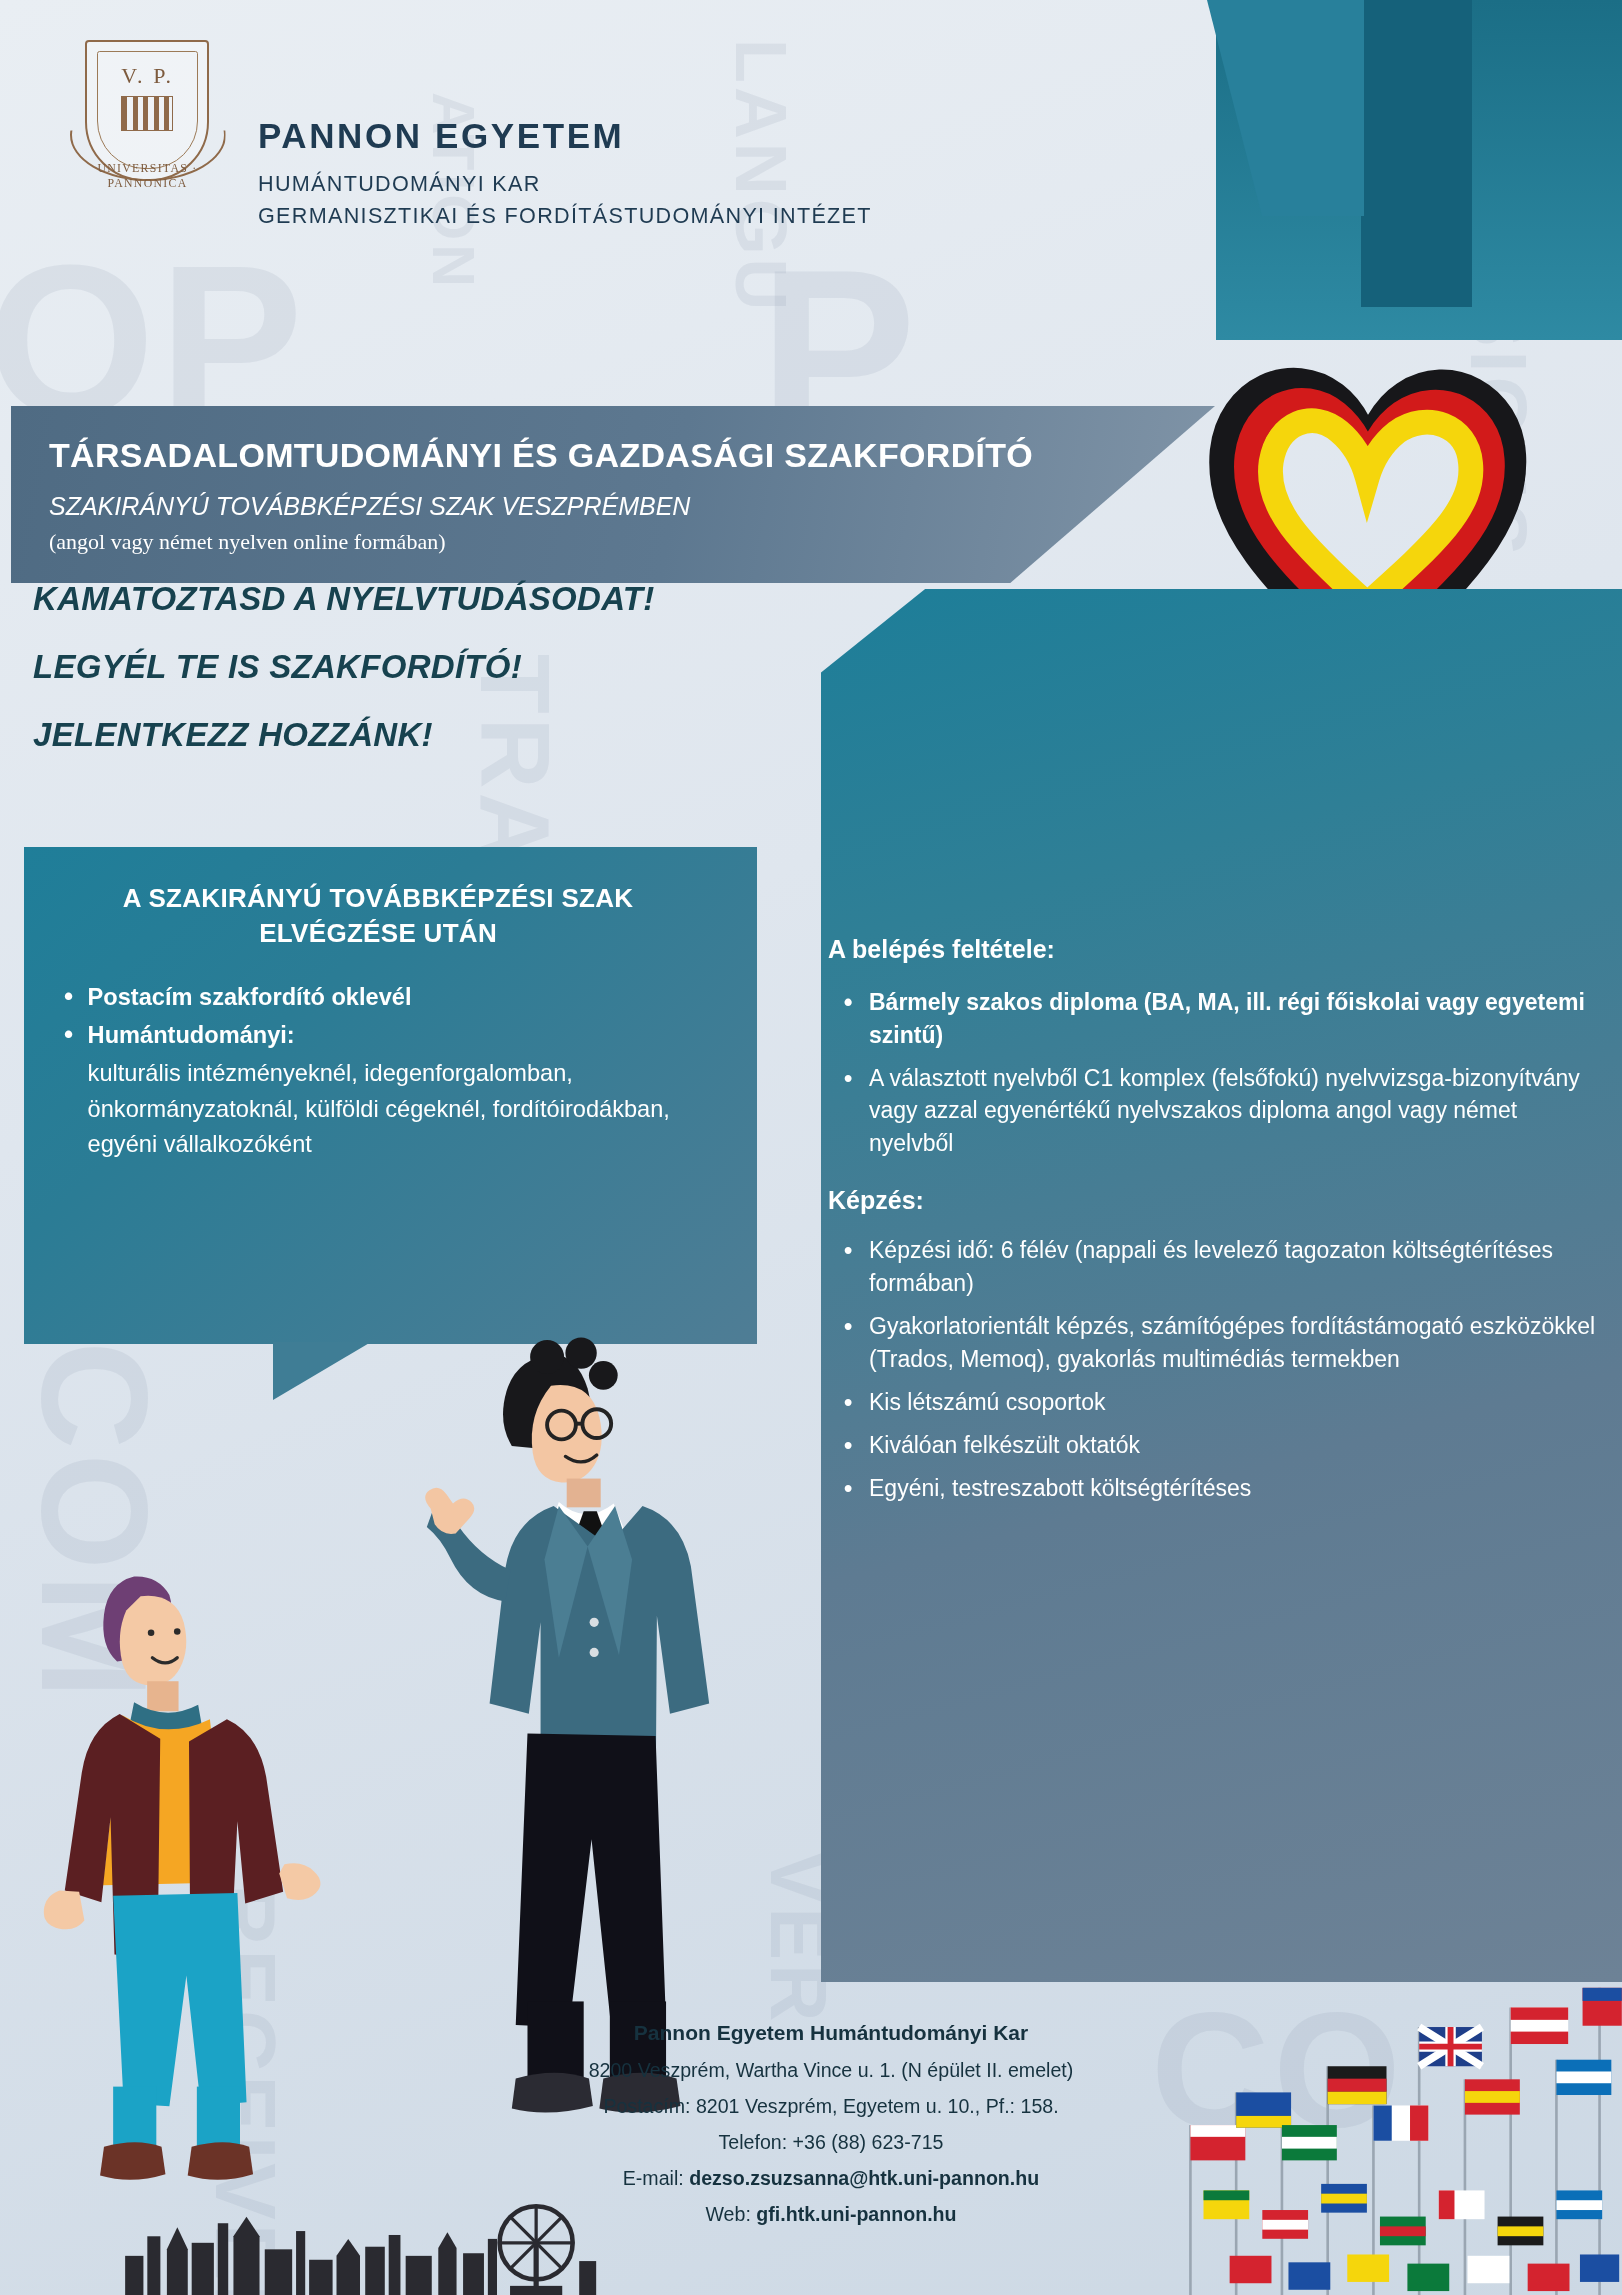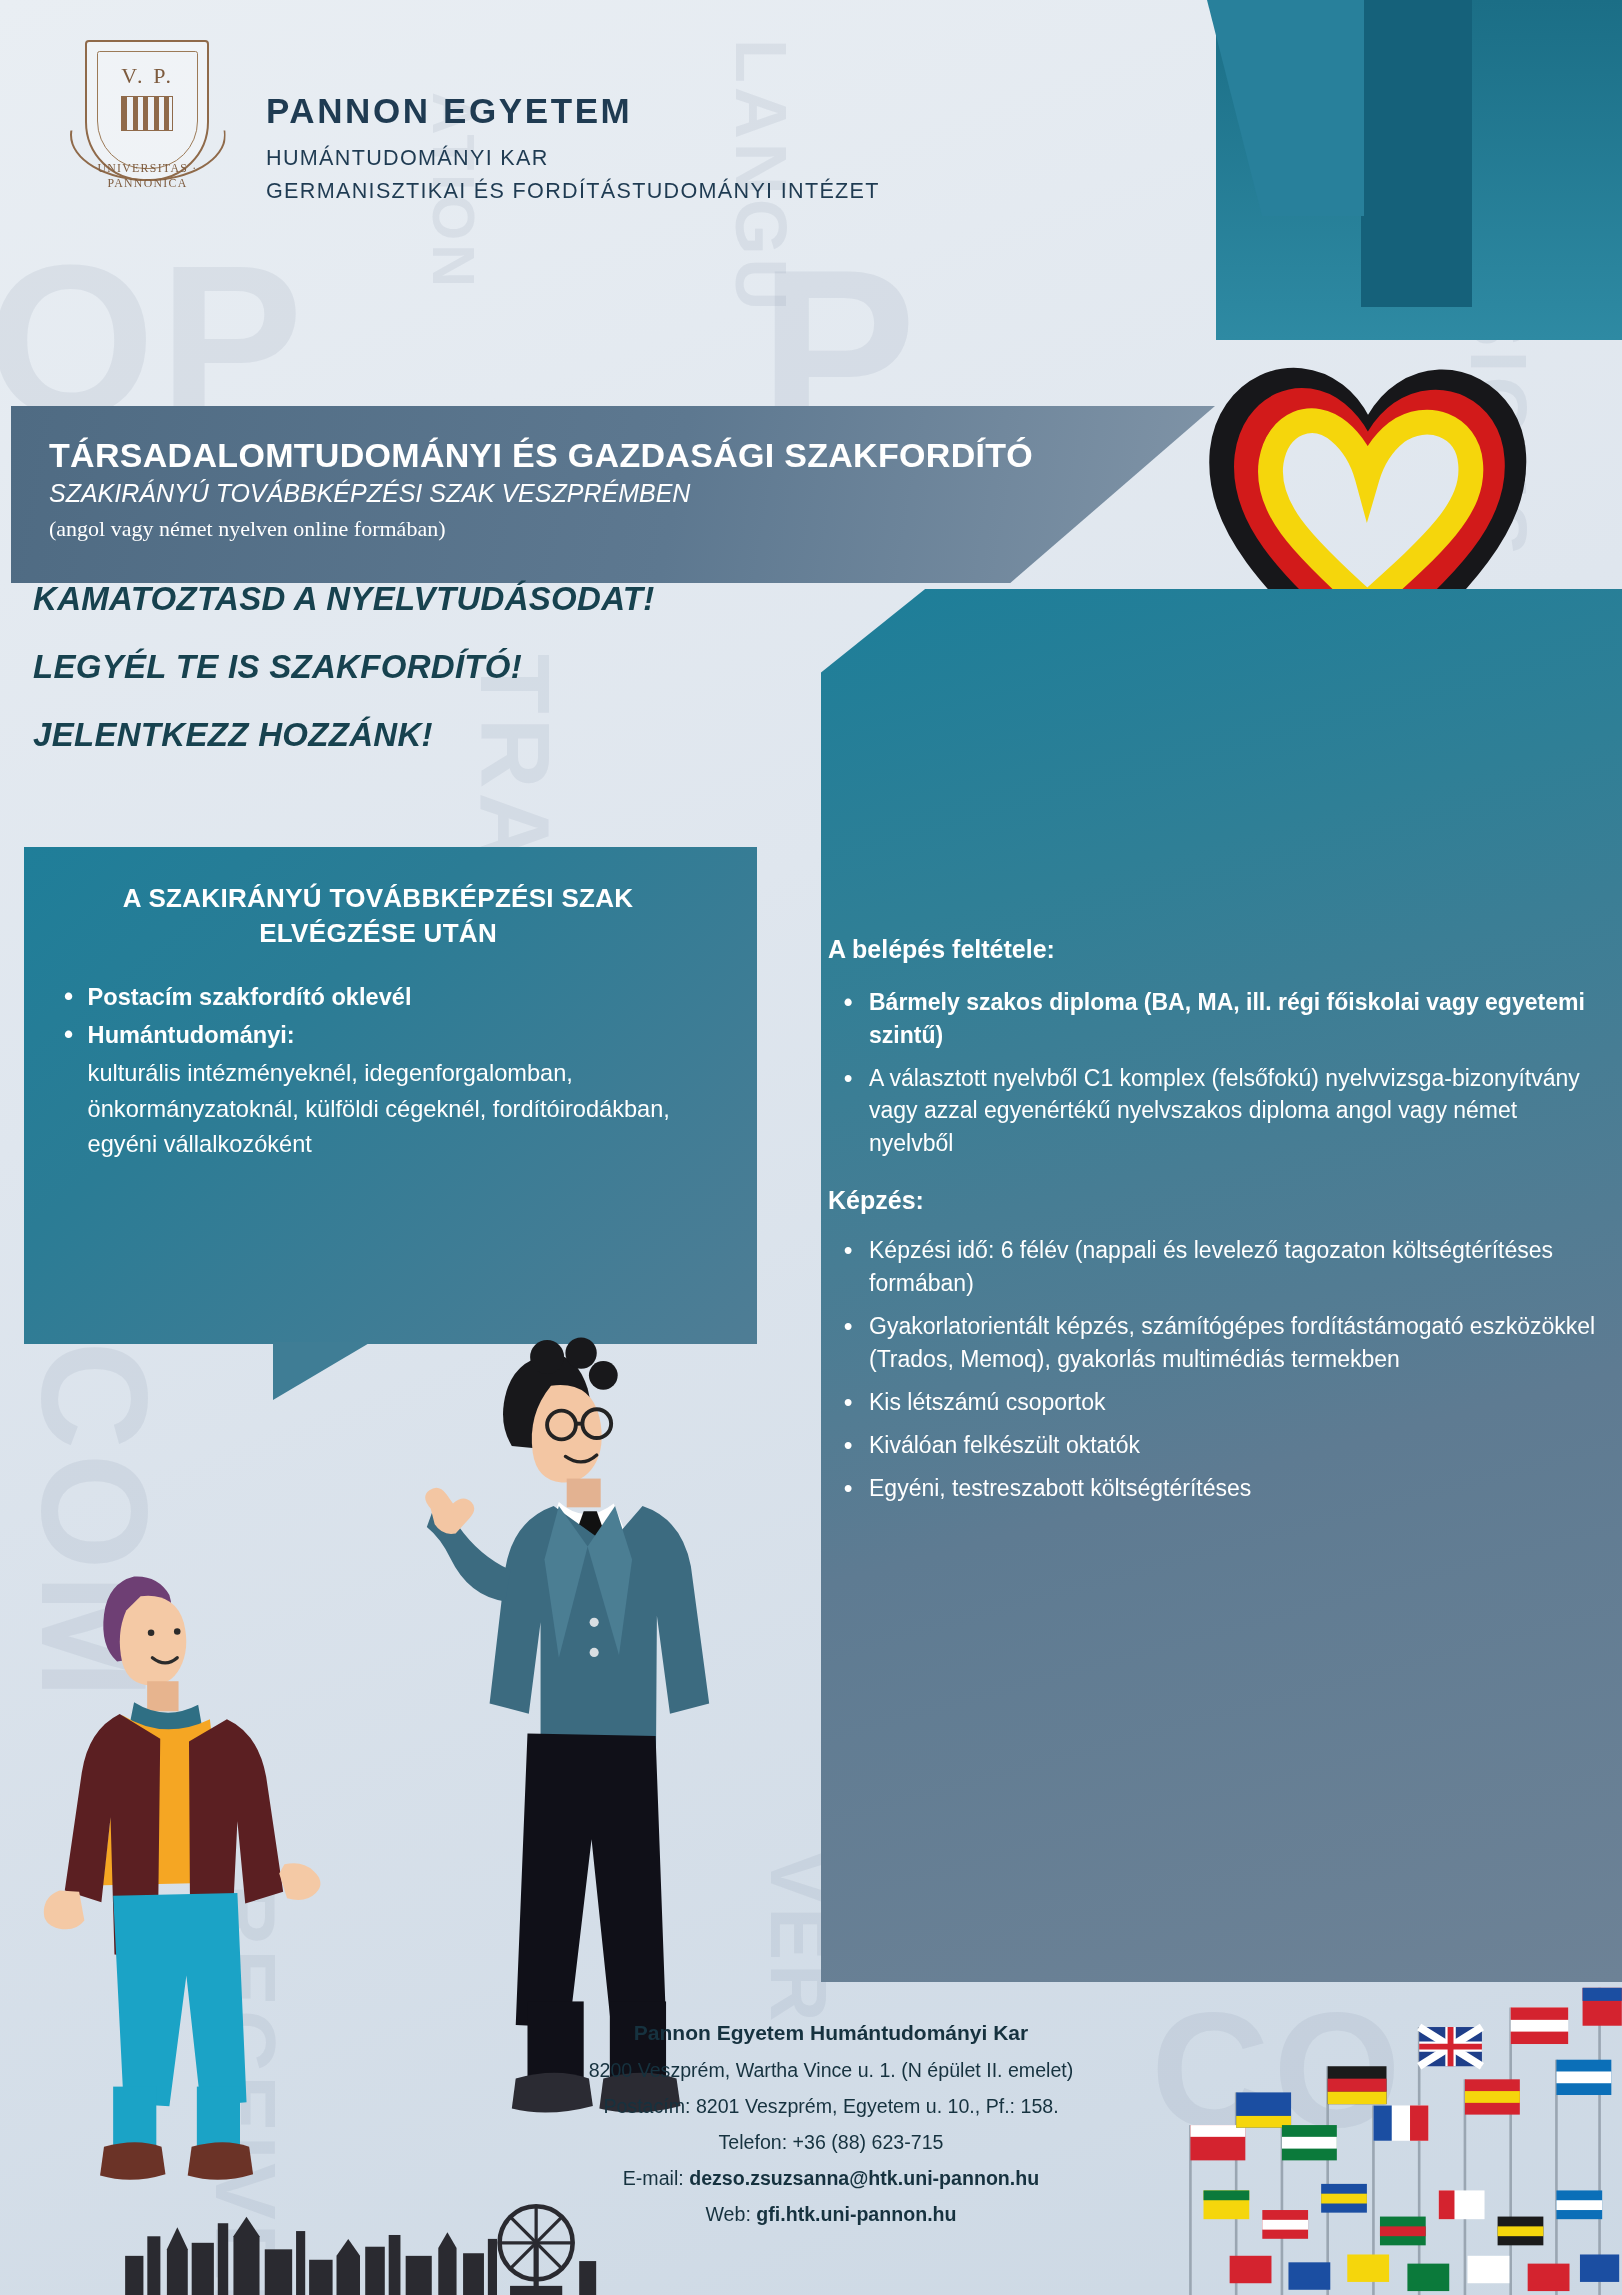--- a/index.html
+++ b/index.html
@@ -50,22 +50,22 @@
     width: 157px; height: 216px;
     background: #28809b;
     clip-path: polygon(0 0, 100% 0, 100% 100%, 35% 100%);
   }
 
   
   .header {
     position: absolute;
     left: 59px; top: 33px;
     display: flex;
-    align-items: center;
-    gap: 30px;
+    align-items: flex-end;
+    gap: 22px;
   }
   .crest {
     width: 177px; height: 196px;
     position: relative;
   }
   .crest-shield {
     position: absolute;
     left: 26px; top: 6.5px;
     width: 124px; height: 141px;
     border: 2.6px solid #8f6a4a;
@@ -152,21 +152,21 @@
     color: #ffffff;
   }
   .title-main {
     font-size: 34px;
     font-weight: 700;
     letter-spacing: 0.3px;
   }
   .title-sub {
     font-size: 25px;
     font-style: italic;
-    margin-top: 4px;
+    margin-top: 17px;
   }
   .title-sub2 {
     font-size: 22px;
     margin-top: 7.9px;
     font-family: "Liberation Serif", serif;
   }
 
   
   .slogans {
     position: absolute;

